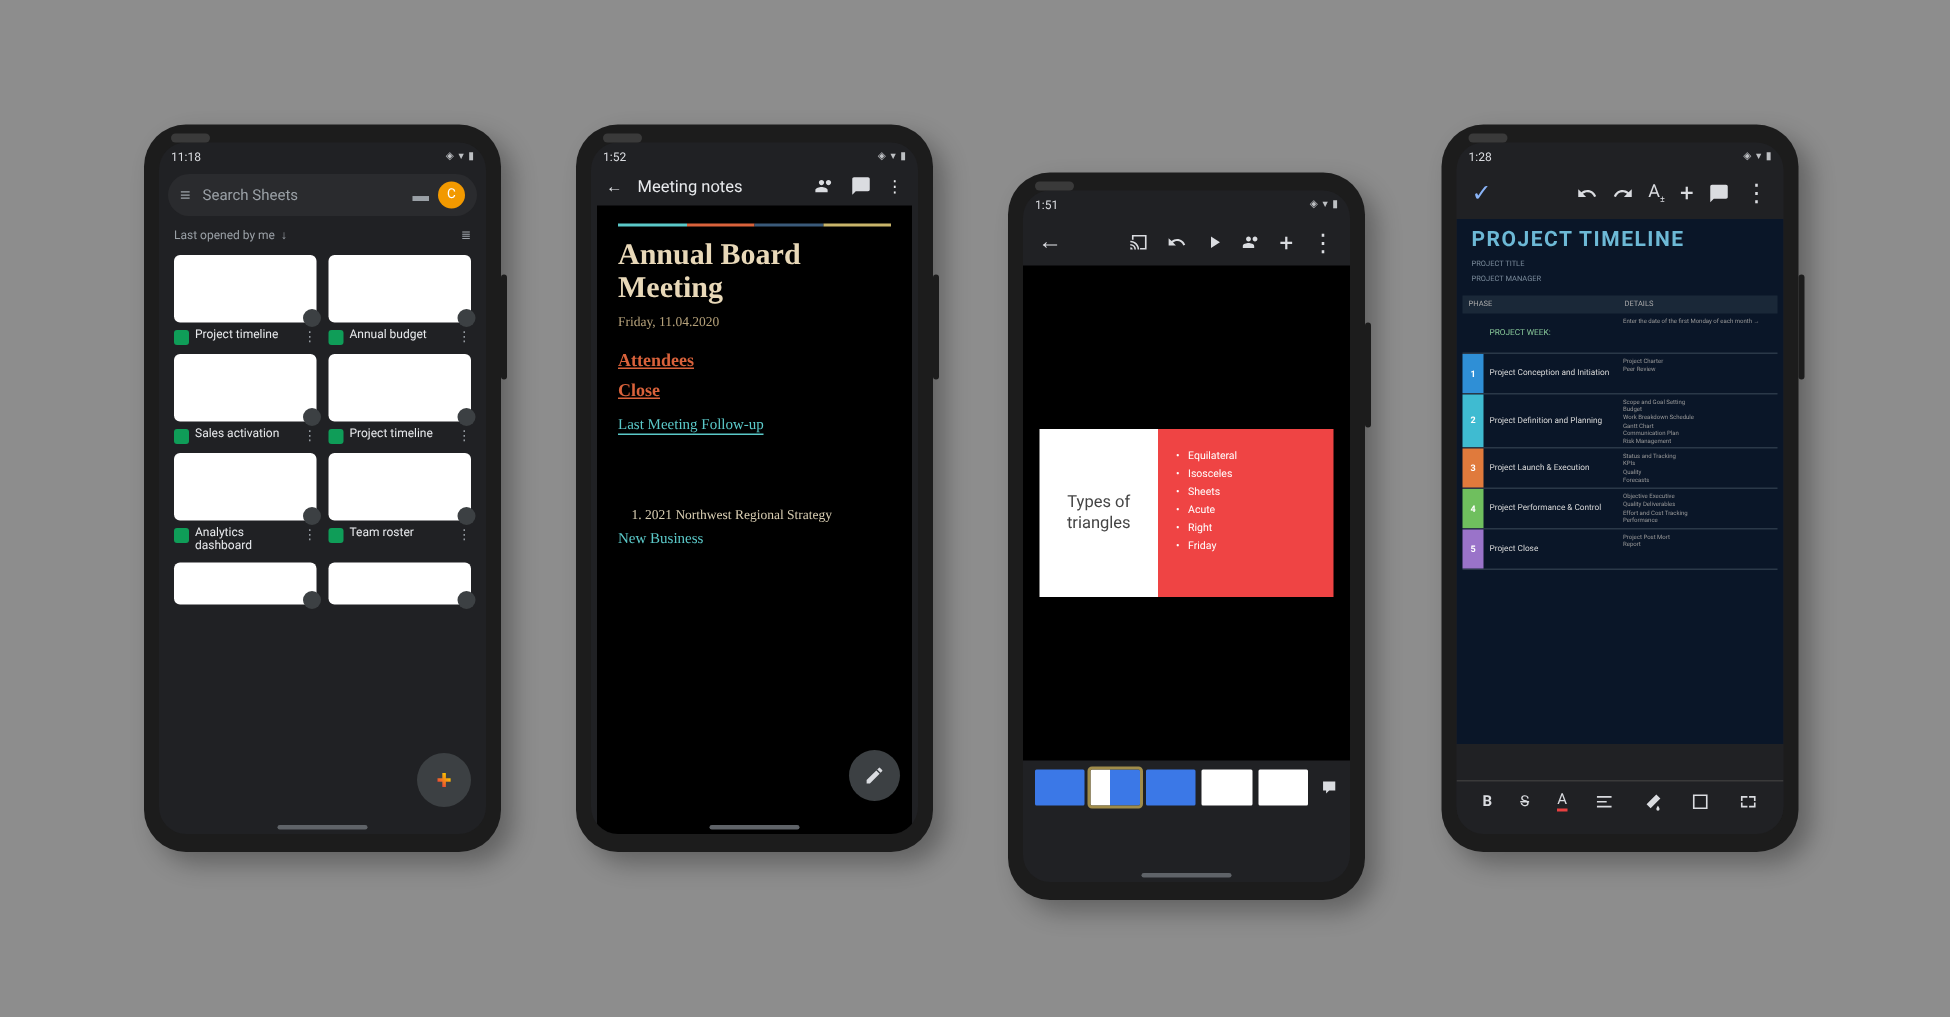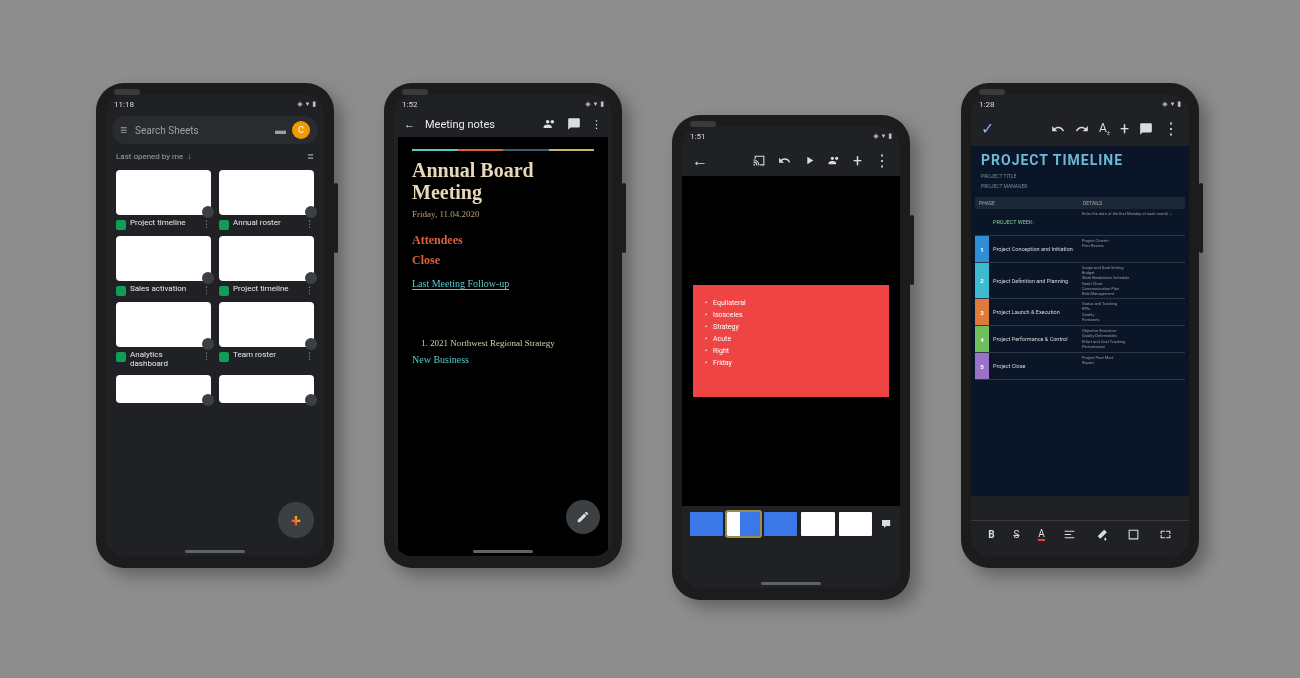--- a/index.html
+++ b/index.html
@@ -127,21 +127,21 @@
 .p2 .topbar svg { width:14px; height:14px; fill:#dadce0; }
 .p2 .doc {
   background:#000; margin:0 4px; padding:12px 14px; height:446px;
   font-family: Georgia, serif; color:#e8d8b8;
   overflow:hidden;
 }
 .p2 .colorrule { height:2px; display:flex; margin-bottom:8px; }
 .p2 .colorrule span { flex:1; }
 .p2 .title { font-size:20px; font-weight:600; line-height:1.1; margin-bottom:6px; }
 .p2 .date { font-size:9px; color:#b5a17a; margin-bottom:14px; }
-.p2 .h3 { color:#d9623b; font-size:12px; font-weight:600; margin-bottom:5px; }
+.p2 .h3 { color:#d9623b; font-size:12px; font-weight:600; margin-bottom:5px;text-decoration:underline; }
 .p2 .att { font-size:9px; color:#c9bfa5; line-height:1.4; margin-bottom:12px; }
 .p2 .att i { color:#a09172; }
 .p2 .link { color:#5bc9c9; font-size:10px; margin-bottom:4px; }
 .p2 .linku { border-bottom:1px solid #5bc9c9; display:inline-block; }
 .p2 ol { font-size:9px; color:#d8cdb2; padding-left:18px; }
 .p2 ol li { margin-bottom:2px;margin-top:44px; }
 .p2 .editfab {
   position:absolute; right:12px; bottom:22px;
   width:34px; height:34px; border-radius:50%; background:#3c4043;
   display:flex; align-items:center; justify-content:center;
@@ -255,21 +255,21 @@
             <div class="tlabel">
               <div class="sheet-icon"></div>
               <div class="txt">Project timeline</div>
               <div class="menu3">⋮</div>
             </div>
           </div>
           <div class="tile">
             <div class="thumb"></div>
             <div class="tlabel">
               <div class="sheet-icon"></div>
-              <div class="txt">Annual roster</div>
+              <div class="txt">Annual budget</div>
               <div class="menu3">⋮</div>
             </div>
           </div>
           <div class="tile">
             <div class="thumb"></div>
             <div class="tlabel">
               <div class="sheet-icon"></div>
               <div class="txt">Sales activation</div>
               <div class="menu3">⋮</div>
             </div>
@@ -383,25 +383,28 @@
             <path d="M8 5v14l11-7z"></path>
           </svg>
       <svg viewBox="0 0 24 24">
             <path d="M16 11c1.66 0 3-1.34 3-3s-1.34-3-3-3-3 1.34-3 3 1.34 3 3 3zM8 11c1.66 0 3-1.34 3-3S9.66 5 8 5 5 6.34 5 8s1.34 3 3 3zM8 13c-2.33 0-7 1.17-7 3.5V19h14v-2.5c0-2.33-4.67-3.5-7-3.5z"></path>
           </svg>
       <span style="font-size:16px">+</span>
       <span>⋮</span>
     </div>
     <div class="slidearea">
       <div class="slide">
+        <div class="left">
+              <span>Types of triangles</span>
+            </div>
         <div class="right">
               <ul id="p3ul">
                 <li>Equilateral</li>
                 <li>Isosceles</li>
-                <li>Strategy</li>
+                <li>Sheets</li>
                 <li>Acute</li>
                 <li>Right</li>
                 <li>Friday</li>
               </ul>
             </div>
       </div>
     </div>
     <div class="filmstrip">
       <div class="fthumb"></div>
       <div class="fthumb wb active"></div>

